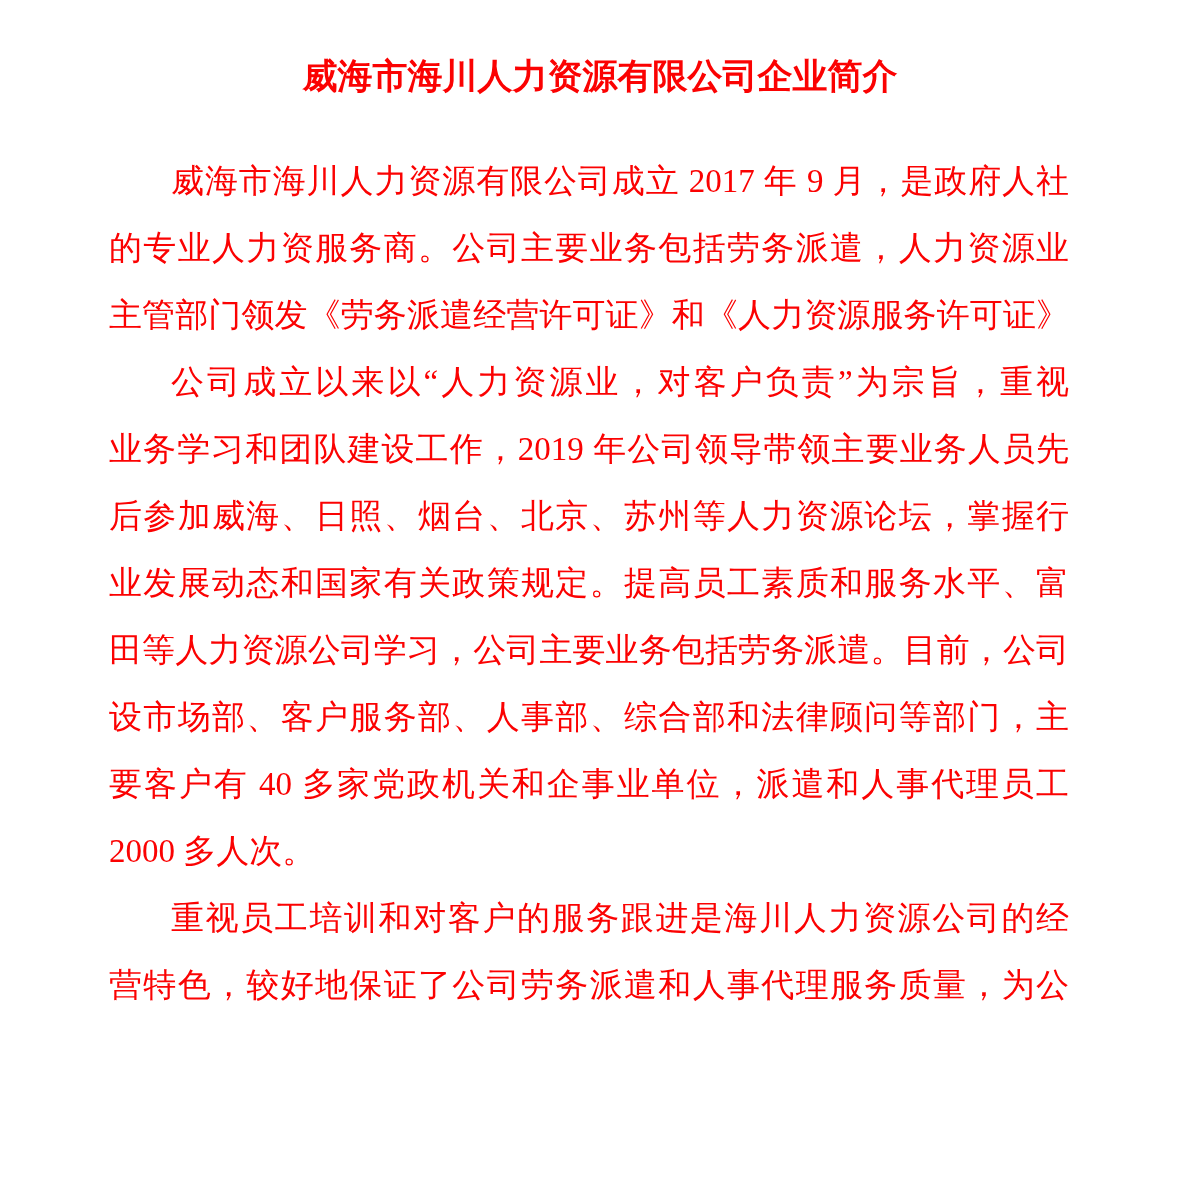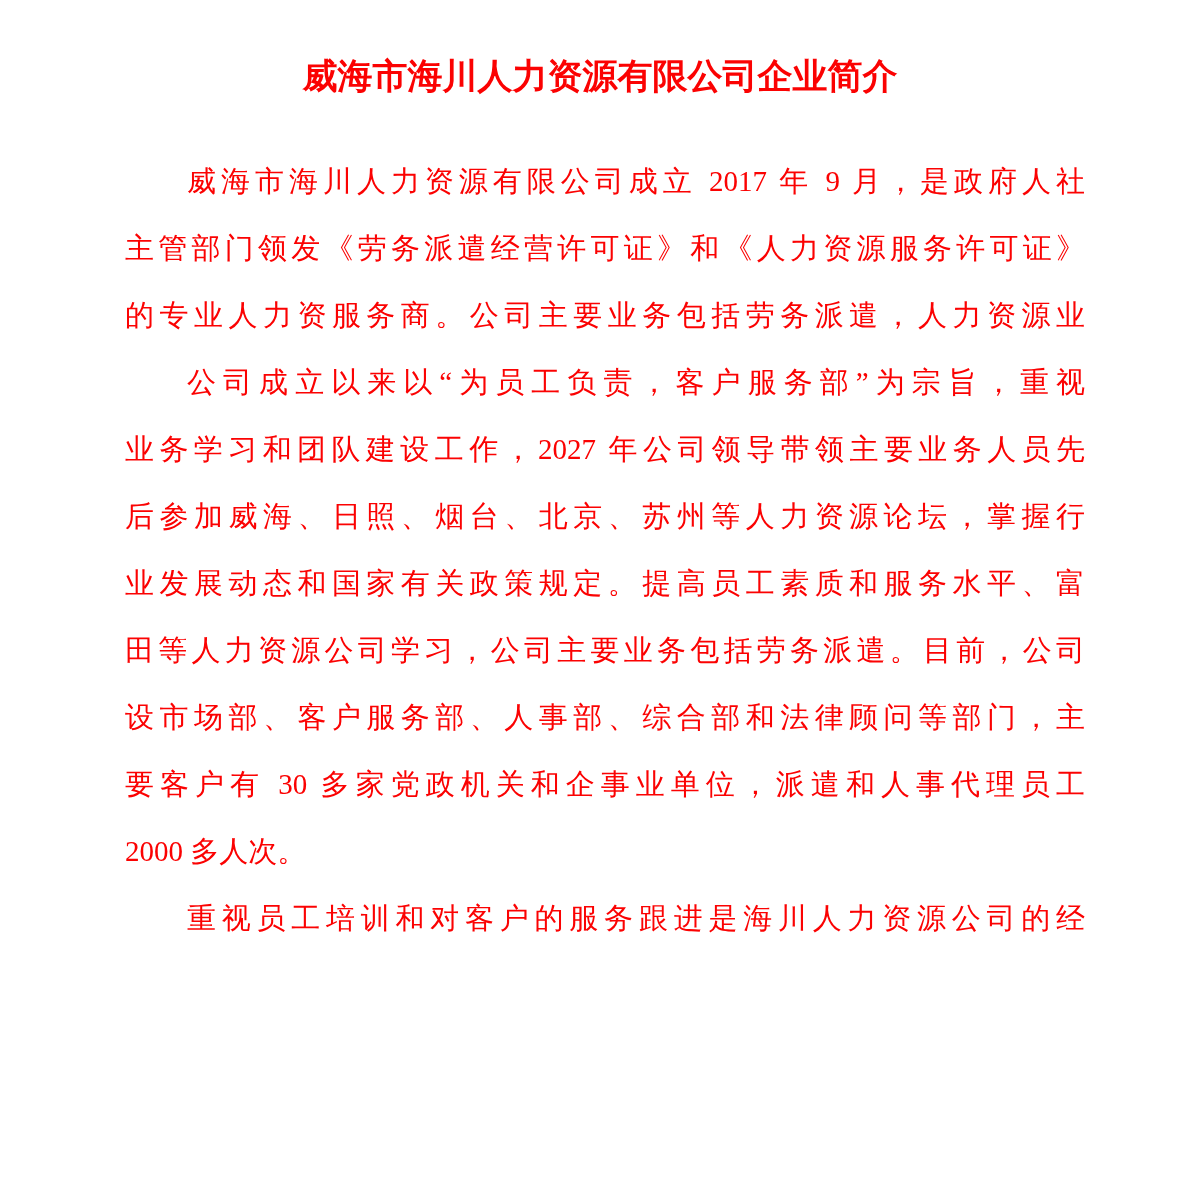--- a/index.html
+++ b/index.html
@@ -26,24 +26,24 @@
     font-family: "Liberation Sans", "DejaVu Sans", sans-serif;
     font-weight: bold;
     font-size: 35px;
     line-height: 48px;
     color: var(--ink, #fb0202);
     letter-spacing: 0px;
   }
   .doc-body {
     position: absolute;
     top: 148px;
-    left: 125px;
+    left: 109px;
     width: 960px;
     color: var(--ink, #fb0202);
-    font-size: 29px;
+    font-size: 33px;
     overflow: hidden;
   }
   .para {
     margin: 0;
     padding: 0;
   }
   .line {
     height: 67px;
     line-height: 67px;
     text-align: justify;
@@ -60,30 +60,31 @@
   }
 </style>
 </head>
 <body>
 
 <div class="page">
   <div class="doc-title">威海市海川人力资源有限公司企业简介</div>
   <div class="doc-body">
       <div class="para">
         <div class="line indent">威海市海川人力资源有限公司成立 2017 年 9 月，是政府人社</div>
+        <div class="line">的专业人力资服务商。公司主要业务包括劳务派遣，人力资源业</div>
         <div class="line">主管部门领发《劳务派遣经营许可证》和《人力资源服务许可证》</div>
-        <div class="line">的专业人力资服务商。公司主要业务包括劳务派遣，人力资源业</div>
       </div>
       <div class="para">
-        <div class="line indent">公司成立以来以“为员工负责，客户服务部”为宗旨，重视</div>
-        <div class="line">业务学习和团队建设工作，2027 年公司领导带领主要业务人员先</div>
+        <div class="line indent">公司成立以来以“人力资源业，对客户负责”为宗旨，重视</div>
+        <div class="line">业务学习和团队建设工作，2019 年公司领导带领主要业务人员先</div>
         <div class="line">后参加威海、日照、烟台、北京、苏州等人力资源论坛，掌握行</div>
         <div class="line">业发展动态和国家有关政策规定。提高员工素质和服务水平、富</div>
         <div class="line">田等人力资源公司学习，公司主要业务包括劳务派遣。目前，公司</div>
         <div class="line">设市场部、客户服务部、人事部、综合部和法律顾问等部门，主</div>
-        <div class="line">要客户有 30 多家党政机关和企事业单位，派遣和人事代理员工</div>
+        <div class="line">要客户有 40 多家党政机关和企事业单位，派遣和人事代理员工</div>
         <div class="line last">2000 多人次。</div>
       </div>
       <div class="para">
         <div class="line indent">重视员工培训和对客户的服务跟进是海川人力资源公司的经</div>
+        <div class="line">营特色，较好地保证了公司劳务派遣和人事代理服务质量，为公</div>
       </div>
     </div>
 </div>
 
 </body></html>

